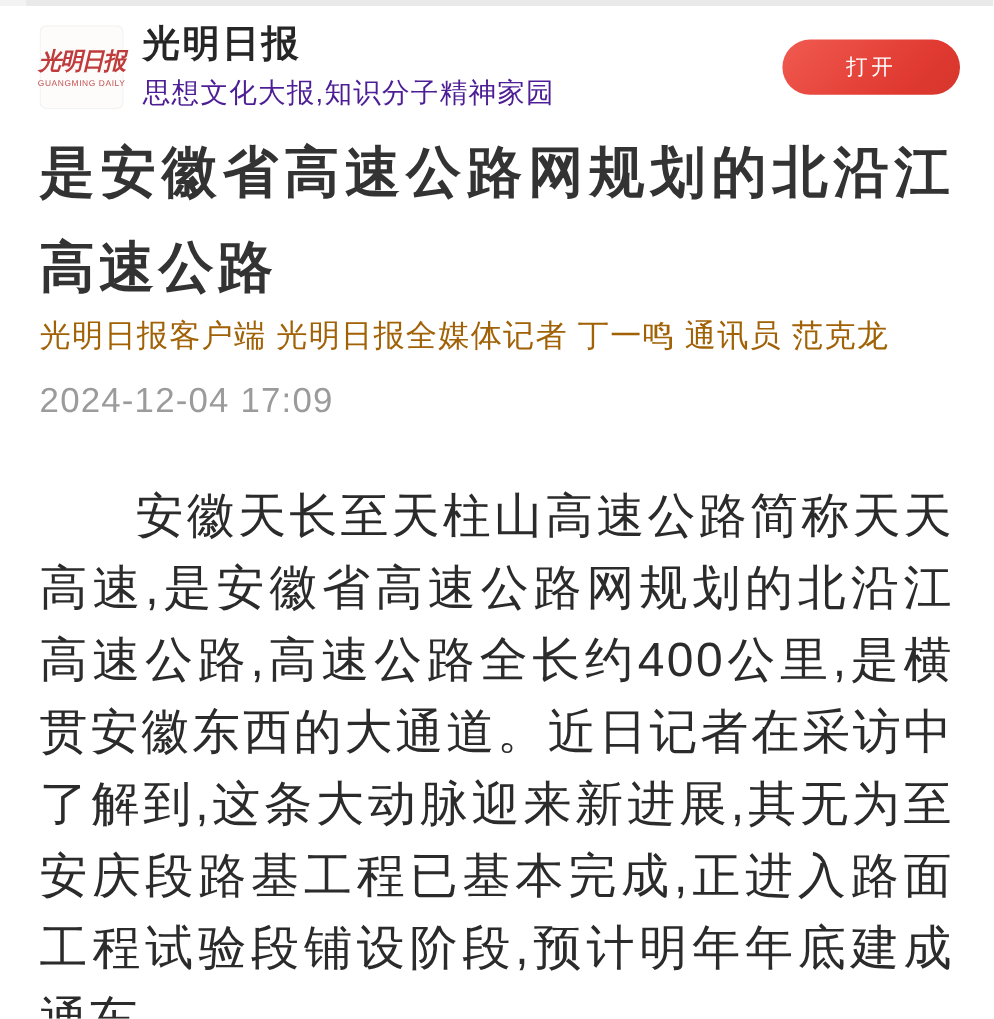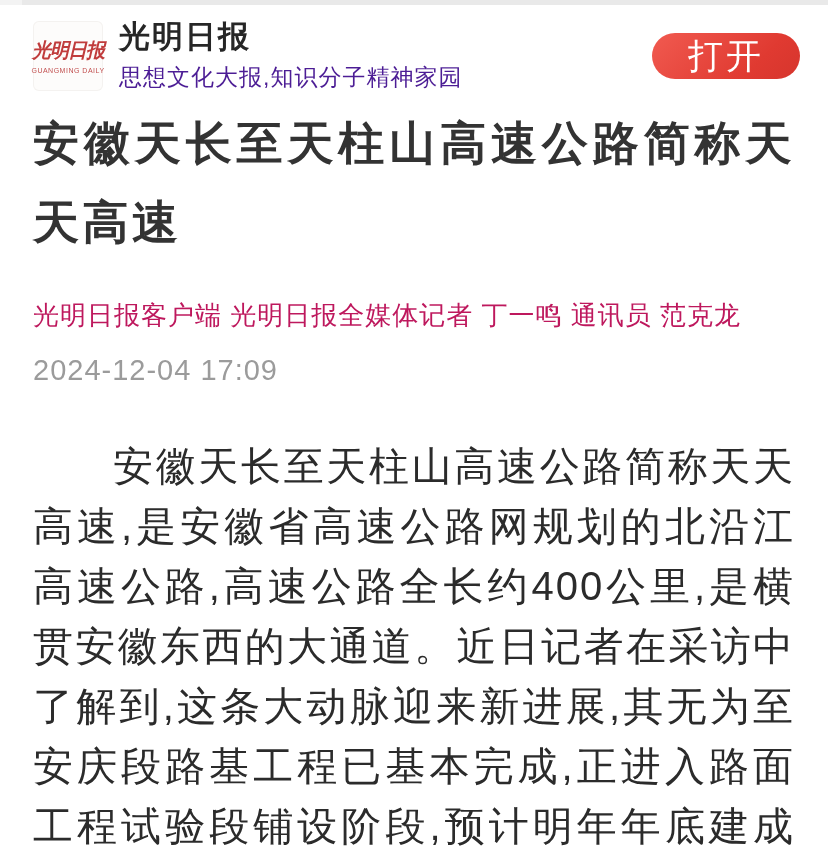--- a/index.html
+++ b/index.html
@@ -79,44 +79,43 @@
     white-space: nowrap;
   }
   .open-btn {
     margin-left: auto;
     width: 148px;
     height: 46px;
     border: none;
     border-radius: 23px;
     background: linear-gradient(135deg, #f15a50 0%, #e03a31 70%, #d6352d 100%);
     color: #ffffff;
-    font-size: 35px;
+    font-size: 18px;
     letter-spacing: 3px;
     font-family: inherit;
     cursor: pointer;
     display: flex;
     align-items: center;
     justify-content: center;
     flex: 0 0 auto;
   }
 
   
   .article { position: absolute; left: 33px; right: 33px; top: 104px; }
   .title {
     font-size: 46px;
     font-weight: 600;
     color: #333333;
     letter-spacing: 3.5px;
     line-height: 79px;
     text-align: justify;
   }
   .byline {
-    margin-top: 36px;
     font-size: 26px;
-    color: #be185d;
+    color: #a16207;
     letter-spacing: 1px;
     white-space: nowrap;
   }
   .datetime {
     margin-top: 21px;
     font-size: 29px;
     color: #9b9b9b;
     letter-spacing: 1px;
   }
   .body-text {
@@ -142,19 +141,19 @@
       <span class="logo-sub">GUANGMING DAILY</span>
     </div>
     <div class="header-text">
       <div class="app-name">光明日报</div>
       <div class="tagline">思想文化大报,知识分子精神家园</div>
     </div>
     <button class="open-btn">打开</button>
   </header>
 
   <main class="article">
-    <h1 class="title">安徽天长至天柱山高速公路简称天天高速</h1>
+    <h1 class="title">是安徽省高速公路网规划的北沿江高速公路</h1>
     <div class="byline">光明日报客户端 光明日报全媒体记者 丁一鸣 通讯员 范克龙</div>
     <div class="datetime">2024-12-04 17:09</div>
     <p class="body-text">安徽天长至天柱山高速公路简称天天高速,是安徽省高速公路网规划的北沿江高速公路,高速公路全长约400公里,是横贯安徽东西的大通道。近日记者在采访中了解到,这条大动脉迎来新进展,其无为至安庆段路基工程已基本完成,正进入路面工程试验段铺设阶段,预计明年年底建成通车。</p>
   </main>
 
 </div>
 
 </body></html>

